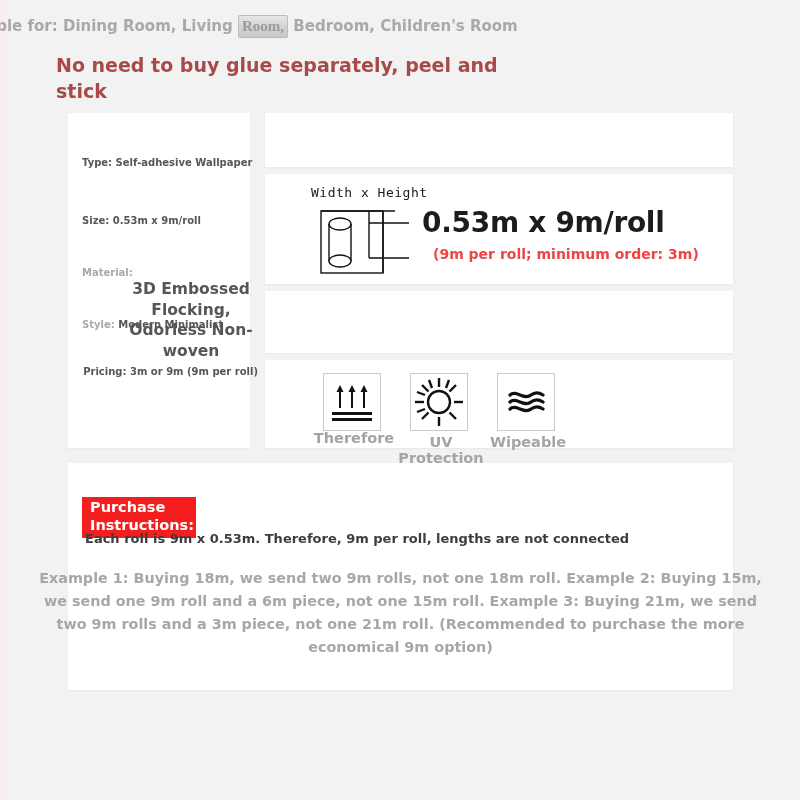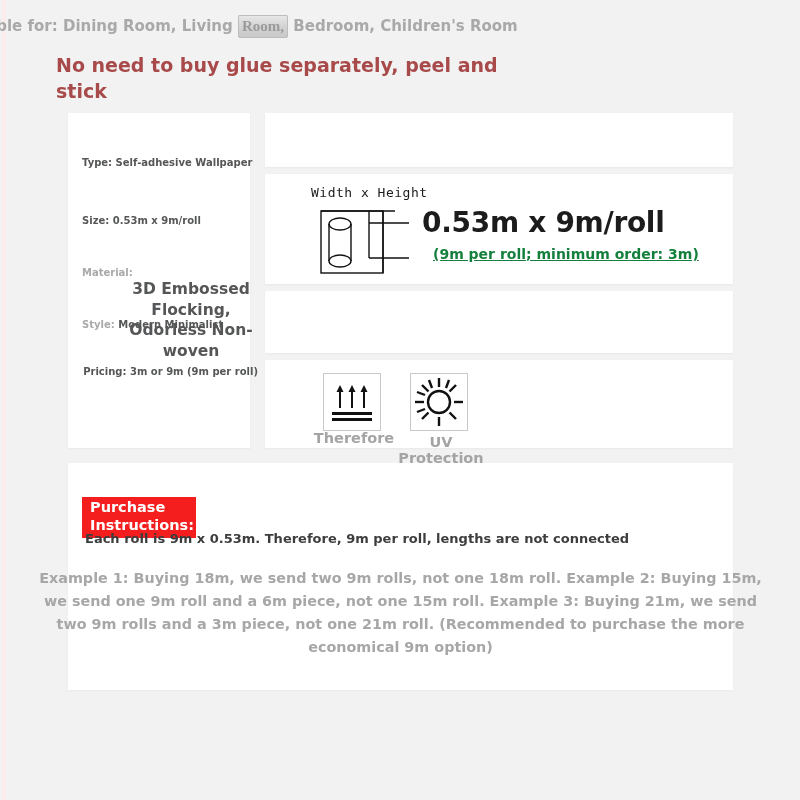--- a/index.html
+++ b/index.html
@@ -128,22 +128,21 @@
     font-weight: bold;
     color: #1c1c1c;
     letter-spacing: -0.3px;
   }
   #size-sub {
     position: absolute;
     left: 168px;
     top: 72px;
     font-size: 14px;
     font-weight: bold;
-    color: #15803d;
-    text-decoration: underline;
+    color: #ef4444;
   }
 
   
   #glue-panel {
     left: 265px;
     top: 291px;
     width: 468px;
     height: 62px;
   }
   #glue-text {
@@ -344,19 +343,31 @@
           <line x1="18" y1="6" x2="21" y2="14"></line>
           <line x1="38" y1="6" x2="35" y2="14"></line>
           <line x1="6" y1="18" x2="14" y2="21"></line>
           <line x1="6" y1="38" x2="14" y2="35"></line>
         </g>
       </svg>
     </div>
     <div class="feature-label">UV Protection</div>
   </div>
 
+  <div class="feature" id="feature-wipeable">
+    <div class="icon-box">
+      <svg width="56" height="56" viewBox="0 0 56 56">
+        <g stroke="#111" stroke-width="3.2" fill="none" stroke-linecap="round">
+          <path d="M12 21 C 18 15, 26 27, 33 21 C 38 17, 42 19, 45 21"></path>
+          <path d="M12 28 C 18 22, 26 34, 33 28 C 38 24, 42 26, 45 28"></path>
+          <path d="M12 35 C 18 29, 26 41, 33 35 C 38 31, 42 33, 45 35"></path>
+        </g>
+      </svg>
+    </div>
+    <div class="feature-label">Wipeable</div>
+  </div>
 </div>
 
 <div class="panel" id="purchase-panel">
   <div id="purchase-badge">Purchase Instructions:</div>
   <div id="purchase-lead">Each roll is 9m x 0.53m. Therefore, 9m per roll, lengths are not connected</div>
   <div id="purchase-examples">Example 1: Buying 18m, we send two 9m rolls, not one 18m roll. Example 2: Buying 15m, we send one 9m roll and a 6m piece, not one 15m roll. Example 3: Buying 21m, we send two 9m rolls and a 3m piece, not one 21m roll. (Recommended to purchase the more economical 9m option)</div>
 </div>
 
 </body></html>

